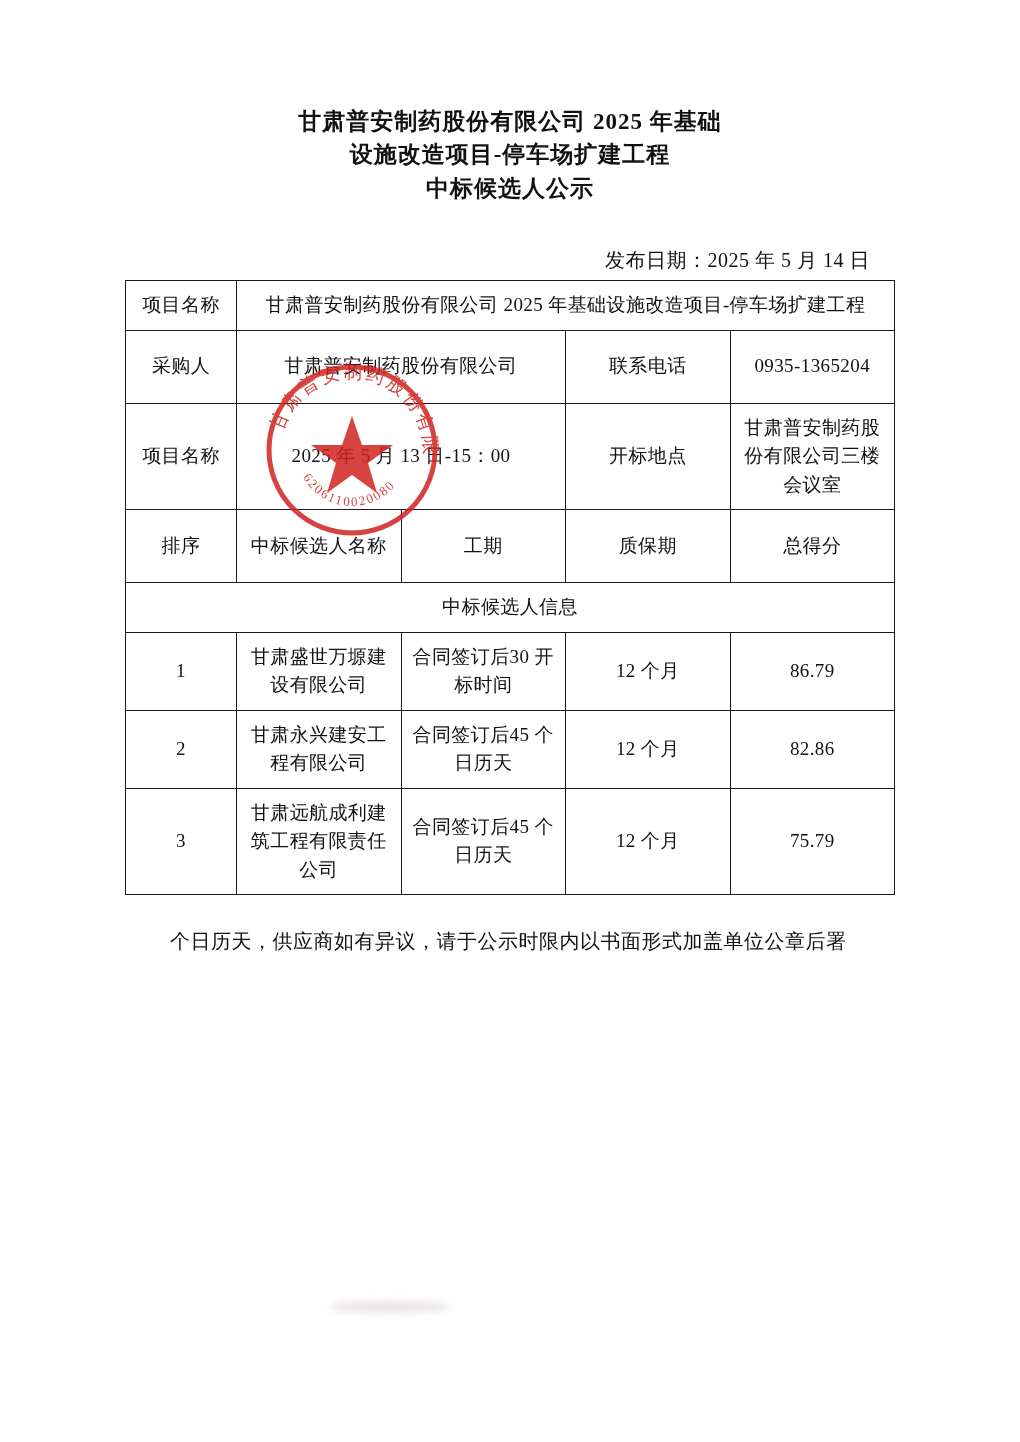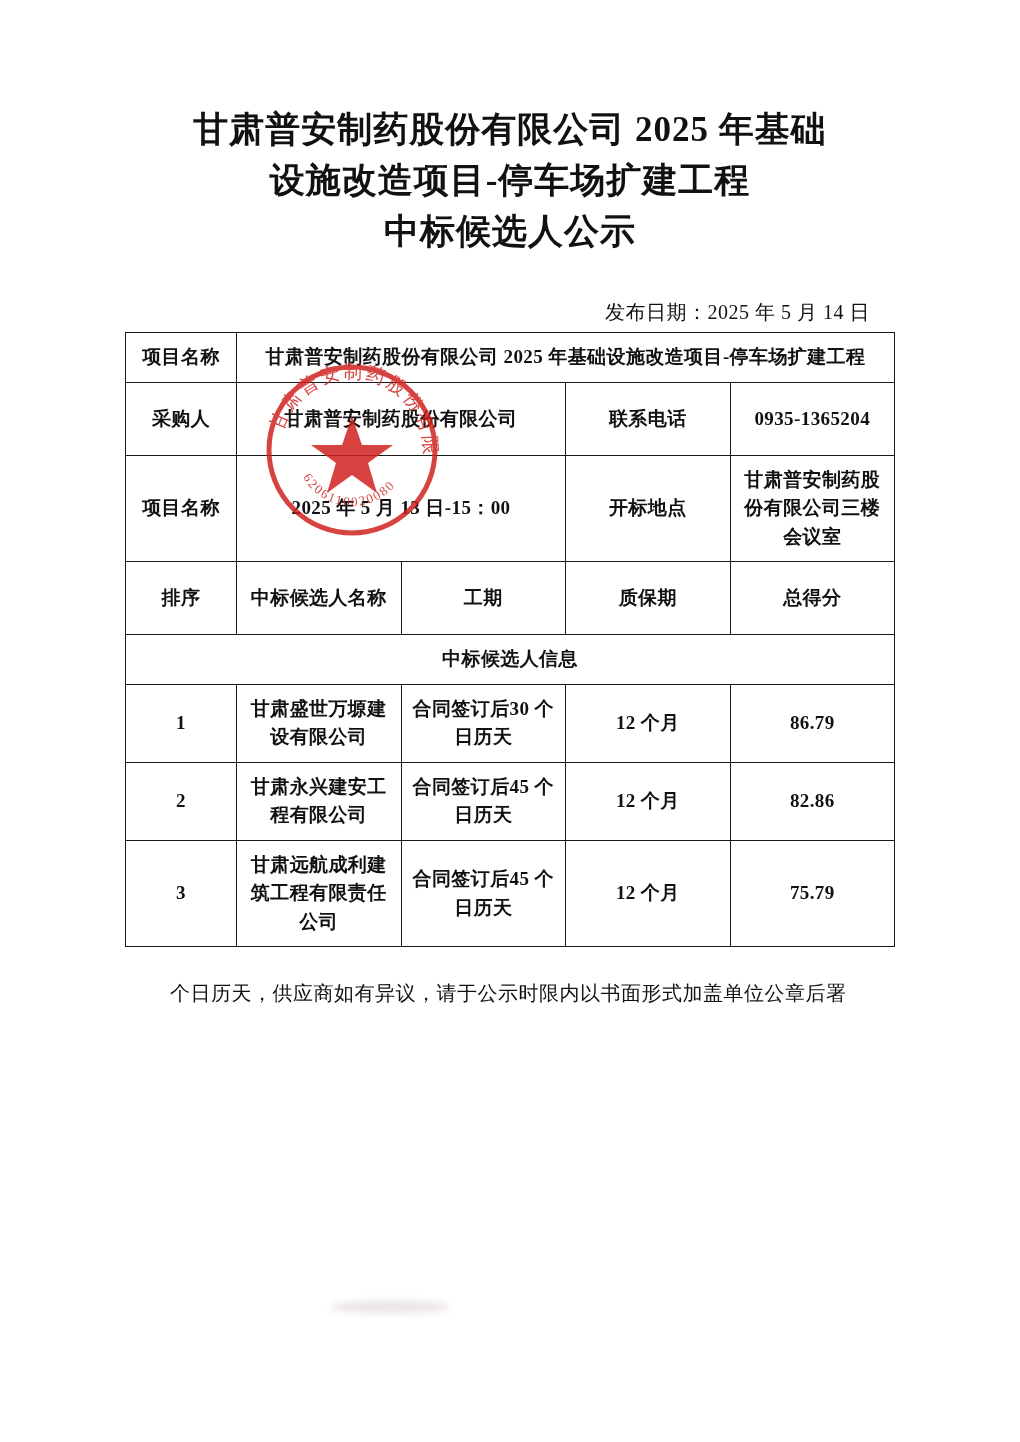--- a/index.html
+++ b/index.html
@@ -17,21 +17,21 @@
   }
   .page {
     position: absolute;
     inset: 0;
     padding: 0;
   }
   .doc-title {
     text-align: center;
     font-family: "Liberation Serif", "DejaVu Serif", serif;
     font-weight: bold;
-    font-size: 35px;
+    font-size: 23px;
     line-height: 1.45;
     letter-spacing: 1px;
     margin: 105px 150px 6px 150px;
   }
   .doc-title .line {
     display: block;
     white-space: nowrap;
   }
   .pub-date {
     margin: 42px 150px 2px 0;
@@ -48,21 +48,20 @@
     z-index: 2;
   }
   table.main td {
     border: 1.6px solid #1a1a1a;
     text-align: center;
     vertical-align: middle;
     font-size: 19px;
     line-height: 1.5;
     padding: 10px 6px;
     letter-spacing: 0.4px;
-    font-weight: bold;
   }
   td.tall { height: 52px; }
   td.label { width: 98px; }
   .cand-header {
     font-size: 19px;
     padding: 16px 6px;
   }
   .rank-col { width: 66px; }
   .name-col { width: 300px; }
   .dur-col  { width: 140px; }
@@ -139,21 +138,21 @@
         <td class="dur-col tall">工期</td>
         <td class="warr-col tall">质保期</td>
         <td class="score-col tall">总得分</td>
       </tr>
       <tr>
         <td class="cand-header" colspan="5">中标候选人信息</td>
       </tr>
       <tr>
         <td class="tall">1</td>
         <td class="tall">甘肃盛世万塬建设有限公司</td>
-        <td class="tall">合同签订后30 个日历天</td>
+        <td class="tall">合同签订后30 开标时间</td>
         <td class="tall">12 个月</td>
         <td class="tall">86.79</td>
       </tr>
       <tr>
         <td class="tall">2</td>
         <td class="tall">甘肃永兴建安工程有限公司</td>
         <td class="tall">合同签订后45 个日历天</td>
         <td class="tall">12 个月</td>
         <td class="tall">82.86</td>
       </tr>

